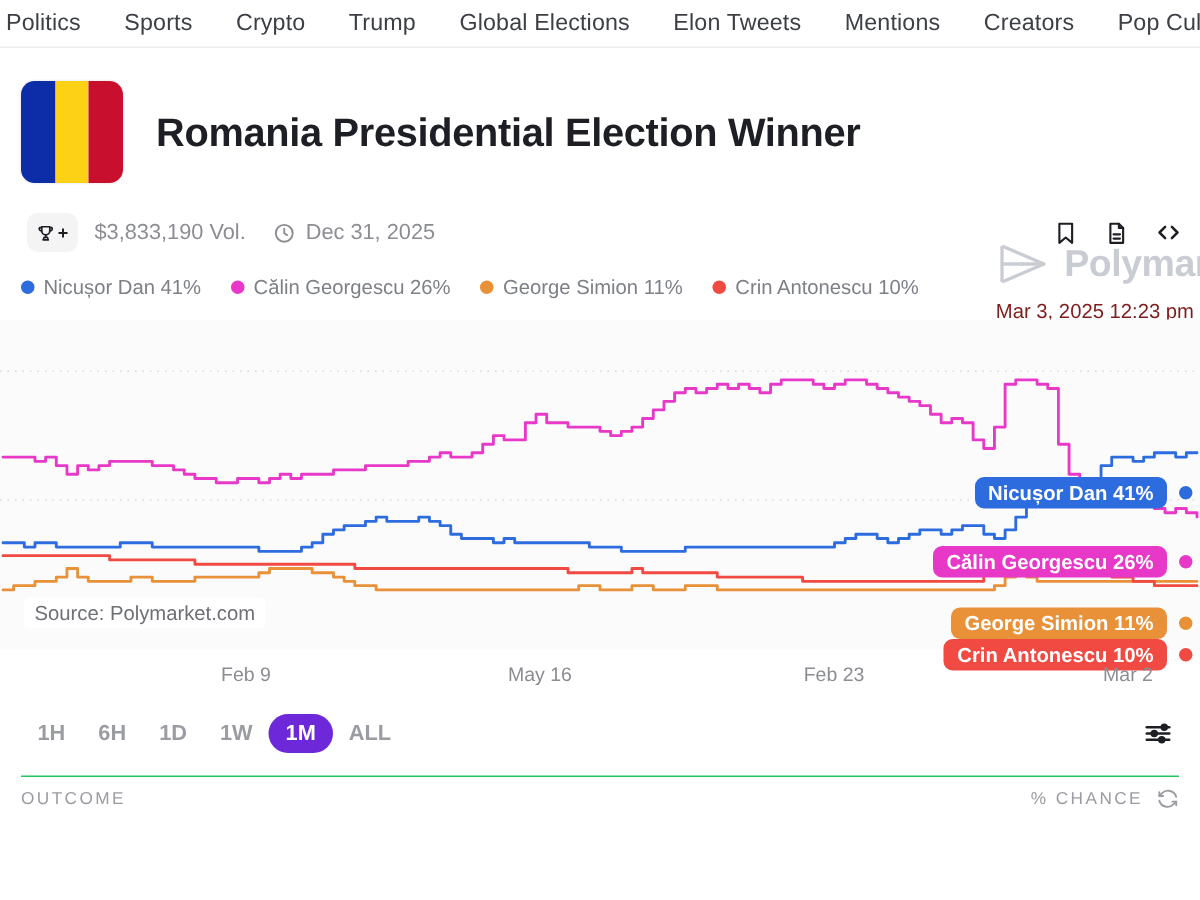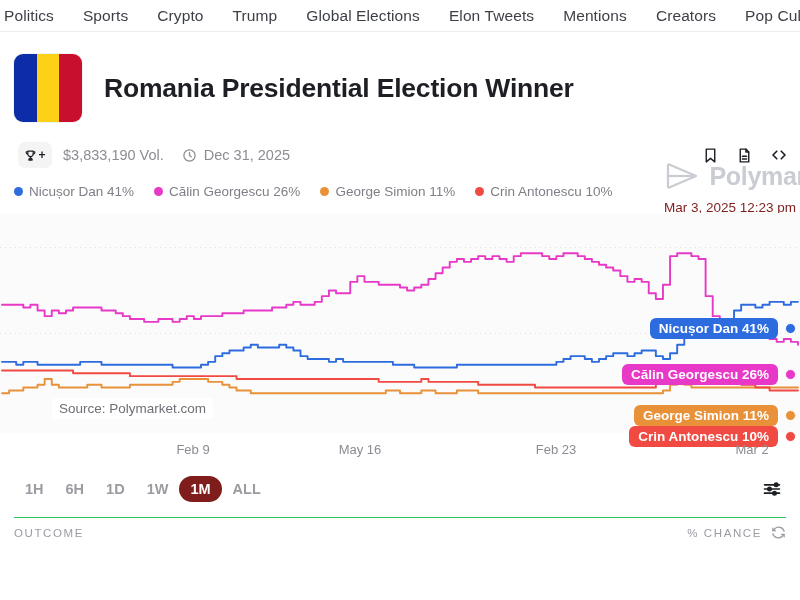--- a/index.html
+++ b/index.html
@@ -135,21 +135,20 @@
   }
 
   #sourcebadge {
     position: absolute;
     left: 16px; bottom: 14px;
     background: rgba(255,255,255,.86);
     padding: 3px 7px;
     border-radius: 4px;
     font-size: 13.5px;
     color: #6e7076;
-    margin-left: 36px;
   }
 
   
   #xaxis {
     position: relative;
     height: 34px;
     width: 800px;
   }
   .xtick {
     position: absolute;
@@ -169,21 +168,21 @@
   }
   .rangebtn {
     font-size: 14.5px;
     font-weight: bold;
     color: #9a9ca2;
     padding: 5px 11px;
     border-radius: 999px;
     cursor: pointer;
     text-align: center;
   }
-  .rangebtn.active { background: #7f1d1d; color: #fff; }
+  .rangebtn.active { background: #6d28d9; color: #fff; }
   #rangespacer { flex: 1; }
   #slidersbtn { cursor: pointer; display: flex; align-items: center; padding-right: 4px; }
 
   
   #tablehdr {
     border-top: 1px solid #22c55e;
     margin: 10px 14px 0 14px;
     height: 30px;
     display: flex;
     align-items: center;
@@ -320,21 +319,21 @@
 
   <div class="enddot" id="ed0" style="background: rgb(45, 108, 223); top: 110px; right: 4px;"></div>
   <div class="enddot" id="ed1" style="background: rgb(232, 56, 200); top: 156px; right: 4px;"></div>
   <div class="enddot" id="ed2" style="background: rgb(232, 145, 56); top: 197px; right: 4px;"></div>
   <div class="enddot" id="ed3" style="background: rgb(240, 74, 66); top: 218px; right: 4px;"></div>
 
   <div id="sourcebadge">Source: Polymarket.com</div>
 </div>
 
 <div id="xaxis">
-    <span class="xtick" style="left: 20.5%; margin-left: 29px;">Feb 9</span>
+    <span class="xtick" style="left: 20.5%;">Feb 9</span>
     <span class="xtick" style="left: 45%;">May 16</span>
     <span class="xtick" style="left: 69.5%;">Feb 23</span>
     <span class="xtick" style="left: 94%;">Mar 2</span>
   </div>
 
 <div id="rangerow">
   <span class="rangebtn">1H</span>
   <span class="rangebtn">6H</span>
   <span class="rangebtn">1D</span>
   <span class="rangebtn">1W</span>

